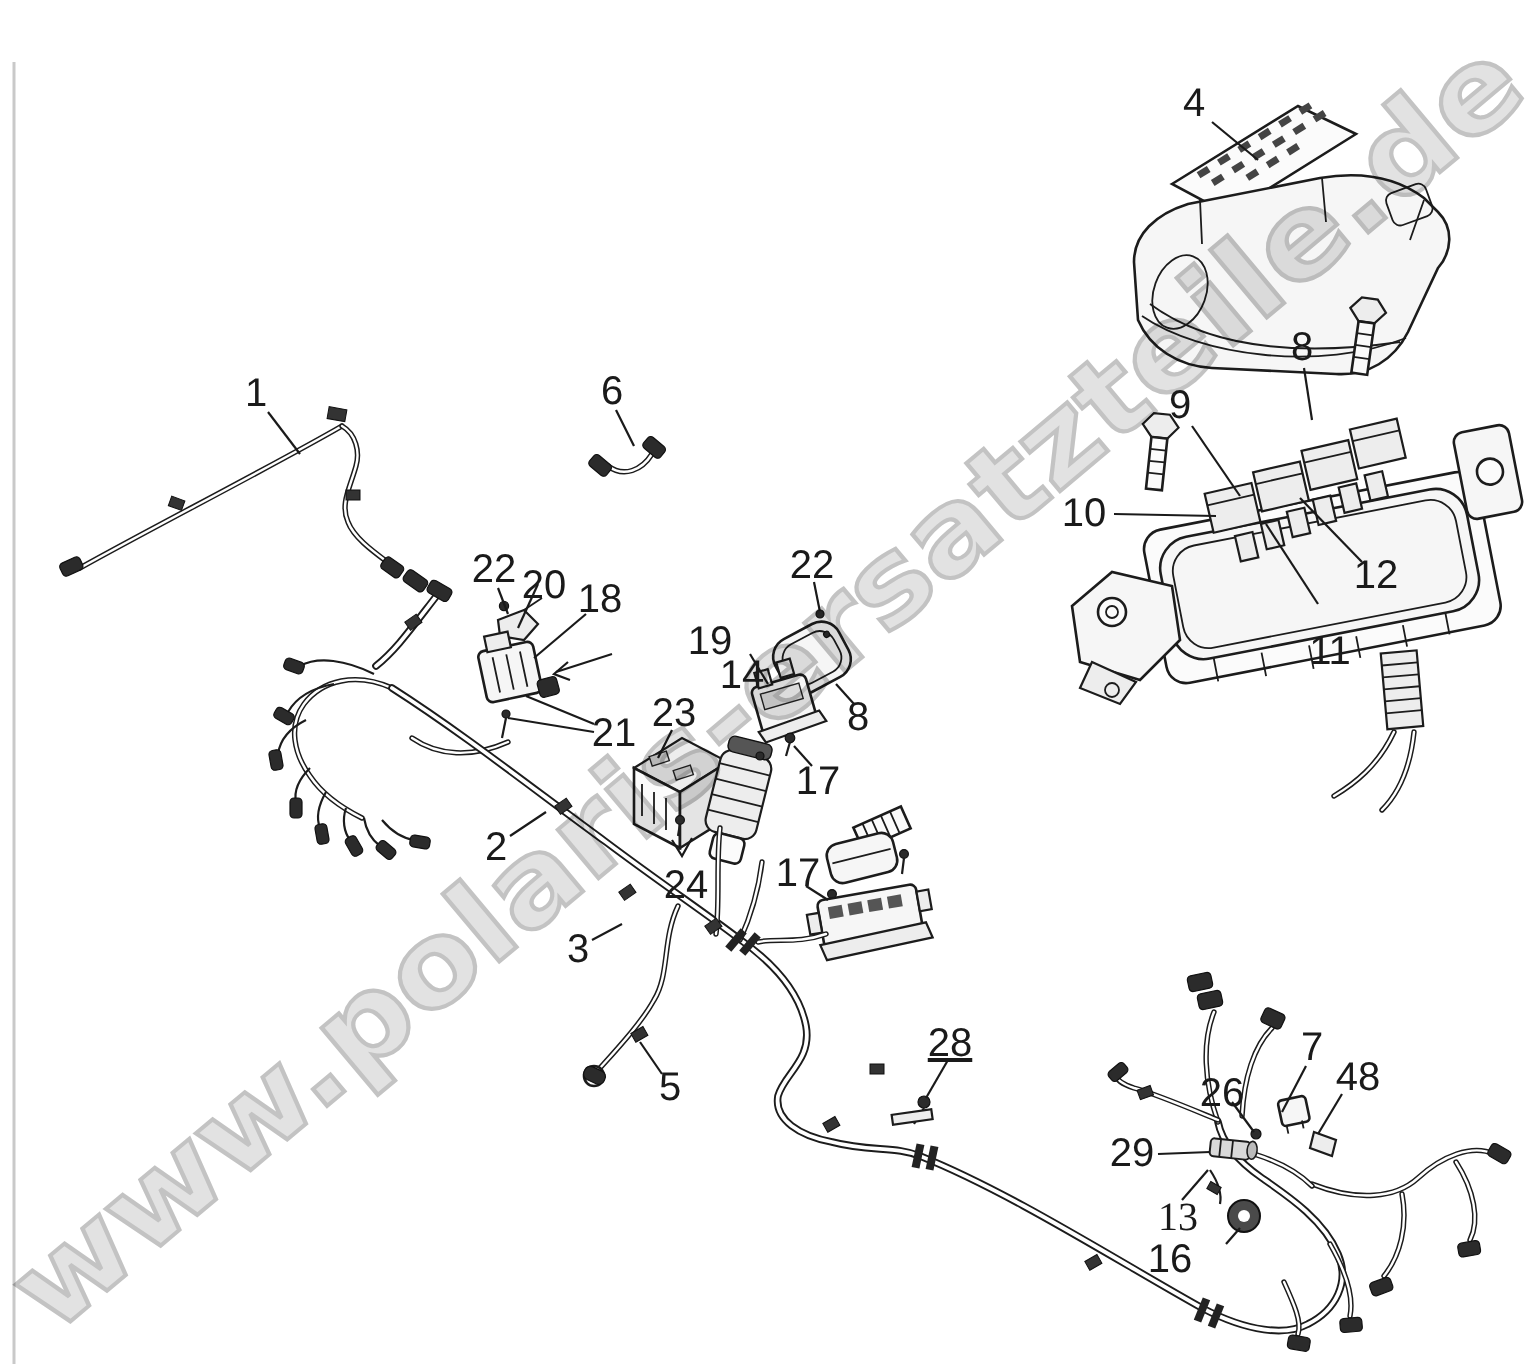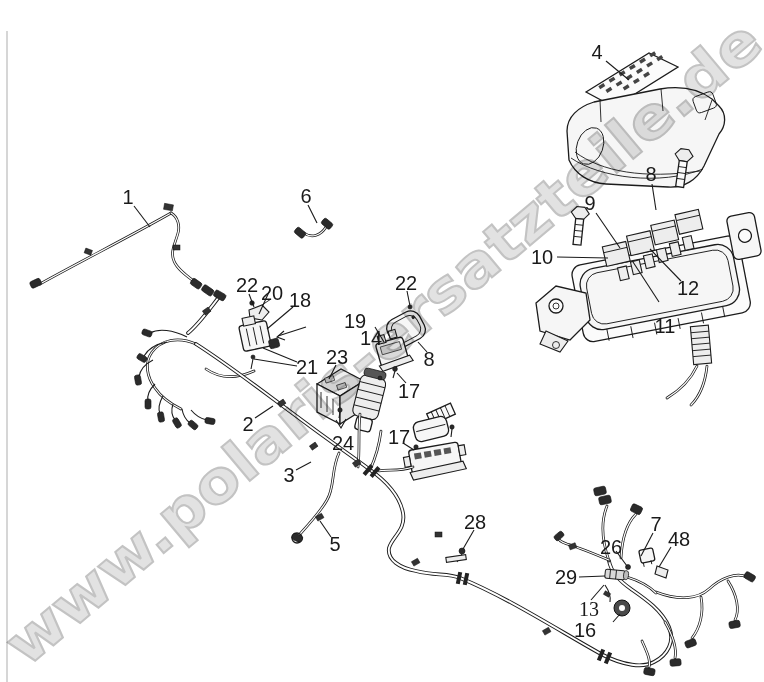--- a/index.html
+++ b/index.html
@@ -412,16 +412,16 @@
       <span class="callout" style="left: 313px; top: 321px; margin-left: 42px;">19</span>
       <span class="callout" style="left: 272px; top: 293px;">20</span>
       <span class="callout" style="left: 307px; top: 367px;">21</span>
       <span class="callout" style="left: 247px; top: 285px;">22</span>
       <span class="callout" style="left: 406px; top: 283px;">22</span>
       <span class="callout" style="left: 337px; top: 357px;">23</span>
       <span class="callout" style="left: 343px; top: 443px;">24</span>
       <span class="callout" style="left: 566px; top: 577px;">29</span>
       <span class="callout" style="left: 611px; top: 547px;">26</span>
       <span class="callout" style="left: 679px; top: 539px;">48</span>
-      <span class="callout" style="left: 475px; top: 522px;">28</span>
+      <span class="callout" style="left: 475px; top: 522px; text-decoration: underline;">28</span>
     </div>
 
 </div>
 
 </body></html>

